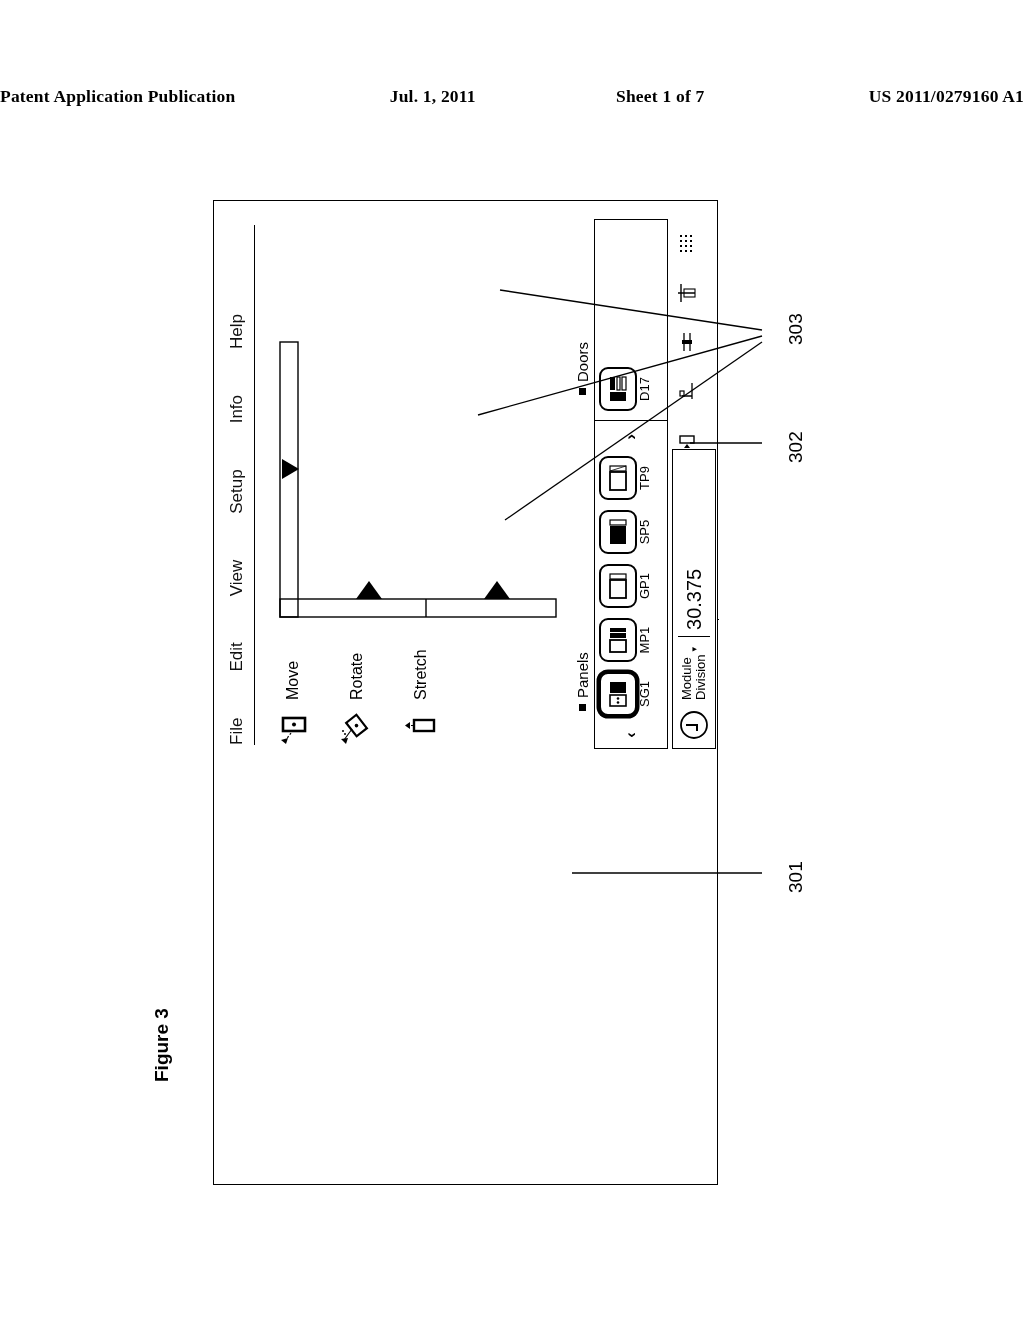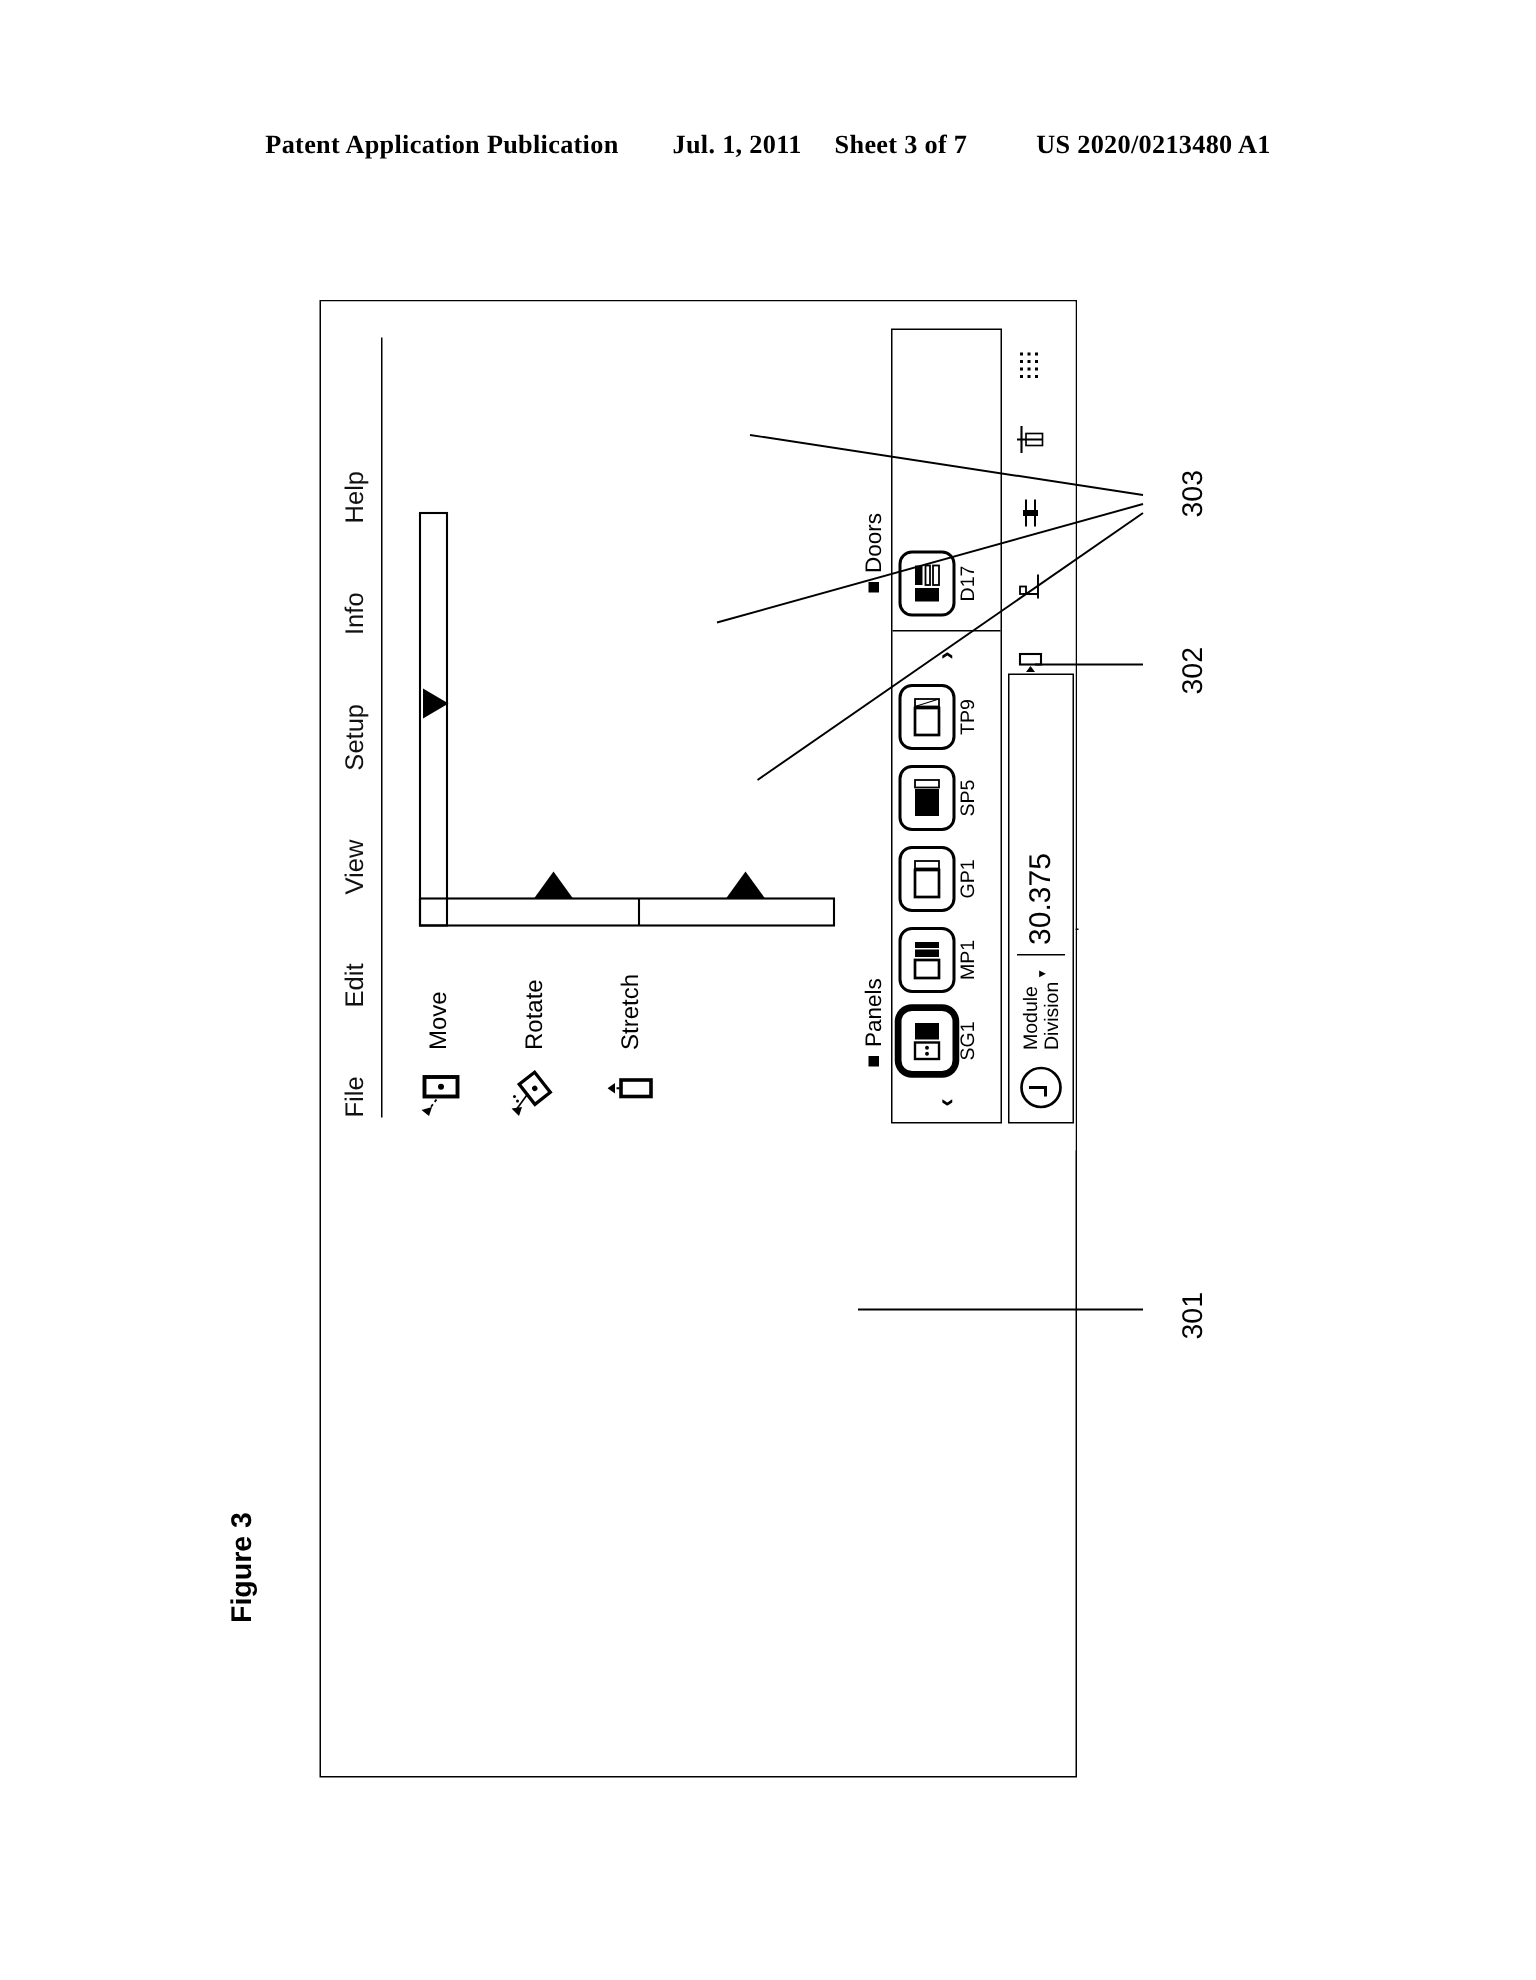--- a/index.html
+++ b/index.html
@@ -4,21 +4,21 @@
 <style>
   html,body{margin:0;padding:0;background:#ffffff;}
   body{
     width:1024px;height:1320px;position:relative;overflow:hidden;
     font-family:"Liberation Sans", sans-serif;color:#000;
   }
 
   
   .pat-header{
     position:absolute;left:0;top:86px;width:1024px;
-    display:flex;justify-content:center;align-items:baseline;
+    display:flex;justify-content:space-between;align-items:baseline;
     font-family:"Liberation Serif", serif;
     font-weight:bold;font-size:17.5px;letter-spacing:.2px;
     white-space:nowrap;
   }
   .pat-header .seg{display:inline-block;}
   .gap-a{width:36px;display:inline-block;}
   .gap-b{width:22px;display:inline-block;}
   .gap-c{width:46px;display:inline-block;}
 
   
@@ -169,23 +169,23 @@
            pointer-events:none;}
 </style>
 </head>
 <body>
 
 <div class="pat-header">
   <span class="seg">Patent Application Publication</span>
   <span class="gap-a"></span>
   <span class="seg">Jul. 1, 2011</span>
   <span class="gap-b"></span>
-  <span class="seg">Sheet 3 of 7</span>
+  <span class="seg">Sheet 1 of 7</span>
   <span class="gap-c"></span>
-  <span class="seg">US 2020/0213480 A1</span>
+  <span class="seg">US 2011/0279160 A1</span>
 </div>
 
 <div class="fig-label">Figure 3</div>
 
 <div class="frame">
   <div class="frame-divider"></div>
 
   <div class="iso-wrap">
     <svg width="505" height="418" viewBox="0 0 505 418">
       <g fill="none" stroke="#000" stroke-width="1.5" stroke-linejoin="round">

